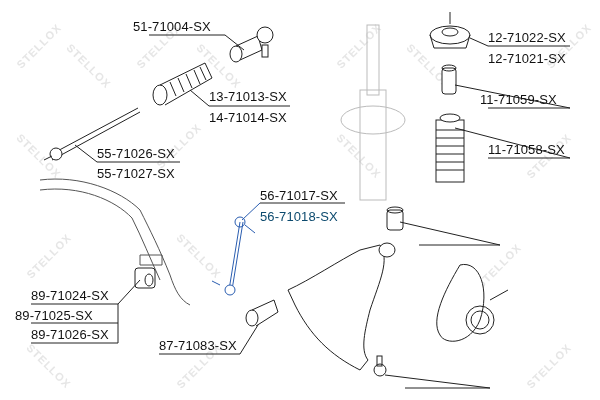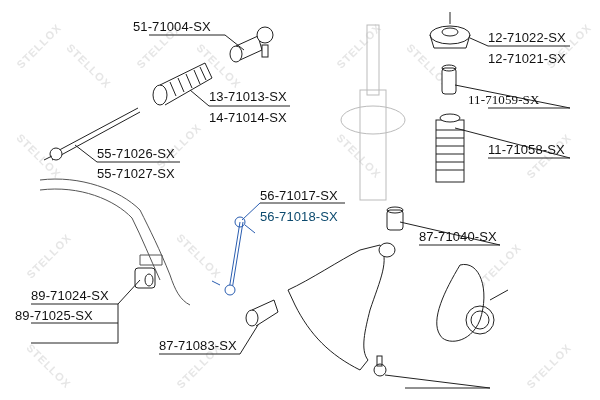--- a/index.html
+++ b/index.html
@@ -141,21 +141,21 @@
     </g>
   </svg>
 
   <div class="lbl" style="left:133px;top:19px;">51-71004-SX</div>
   <div class="lbl" style="left:209px;top:89px;">13-71013-SX</div>
   <div class="lbl" style="left:209px;top:110px;">14-71014-SX</div>
   <div class="lbl" style="left:97px;top:146px;">55-71026-SX</div>
   <div class="lbl" style="left:97px;top:166px;">55-71027-SX</div>
   <div class="lbl" style="left:488px;top:30px;">12-71022-SX</div>
   <div class="lbl" style="left:488px;top:51px;">12-71021-SX</div>
-  <div class="lbl" style="left:468px;top:92px;font-family:Liberation Serif, serif;">11-71059-SX</div>
+  <div class="lbl" style="left:480px;top:92px;">11-71059-SX</div>
   <div class="lbl" style="left:488px;top:142px;">11-71058-SX</div>
   <div class="lbl" style="left:260px;top:188px;">56-71017-SX</div>
   <div class="lbl blue" style="left:260px;top:209px;">56-71018-SX</div>
-  <div class="lbl" style="left:419px;top:229px;">87-71040-SX</div>
   <div class="lbl" style="left:31px;top:288px;">89-71024-SX</div>
   <div class="lbl" style="left:15px;top:308px;">89-71025-SX</div>
+  <div class="lbl" style="left:31px;top:327px;">89-71026-SX</div>
   <div class="lbl" style="left:159px;top:338px;">87-71083-SX</div>
 </div>
 
 </body></html>

